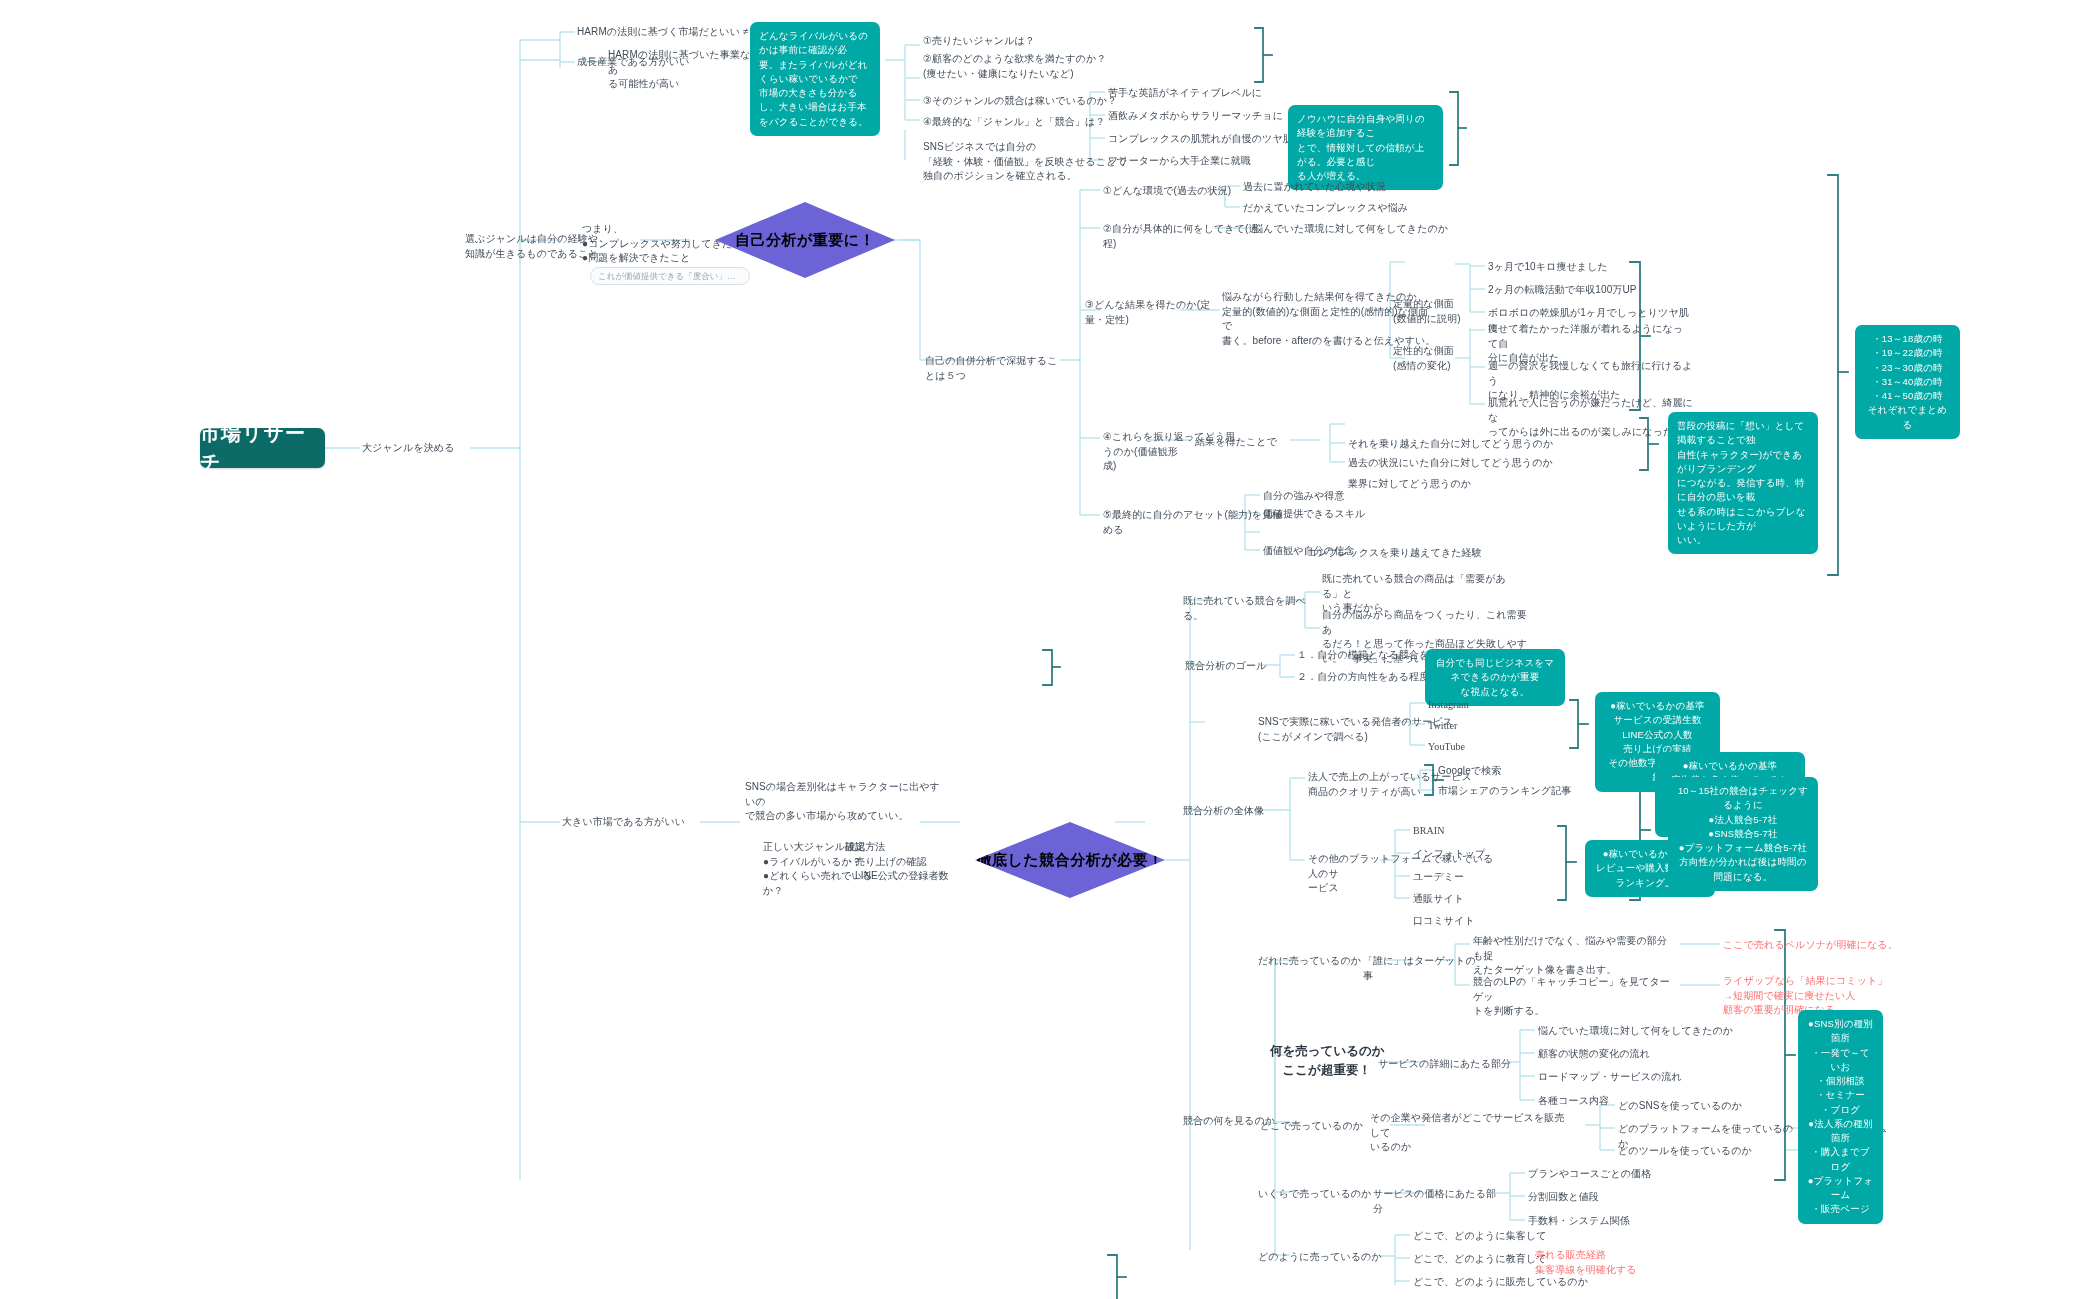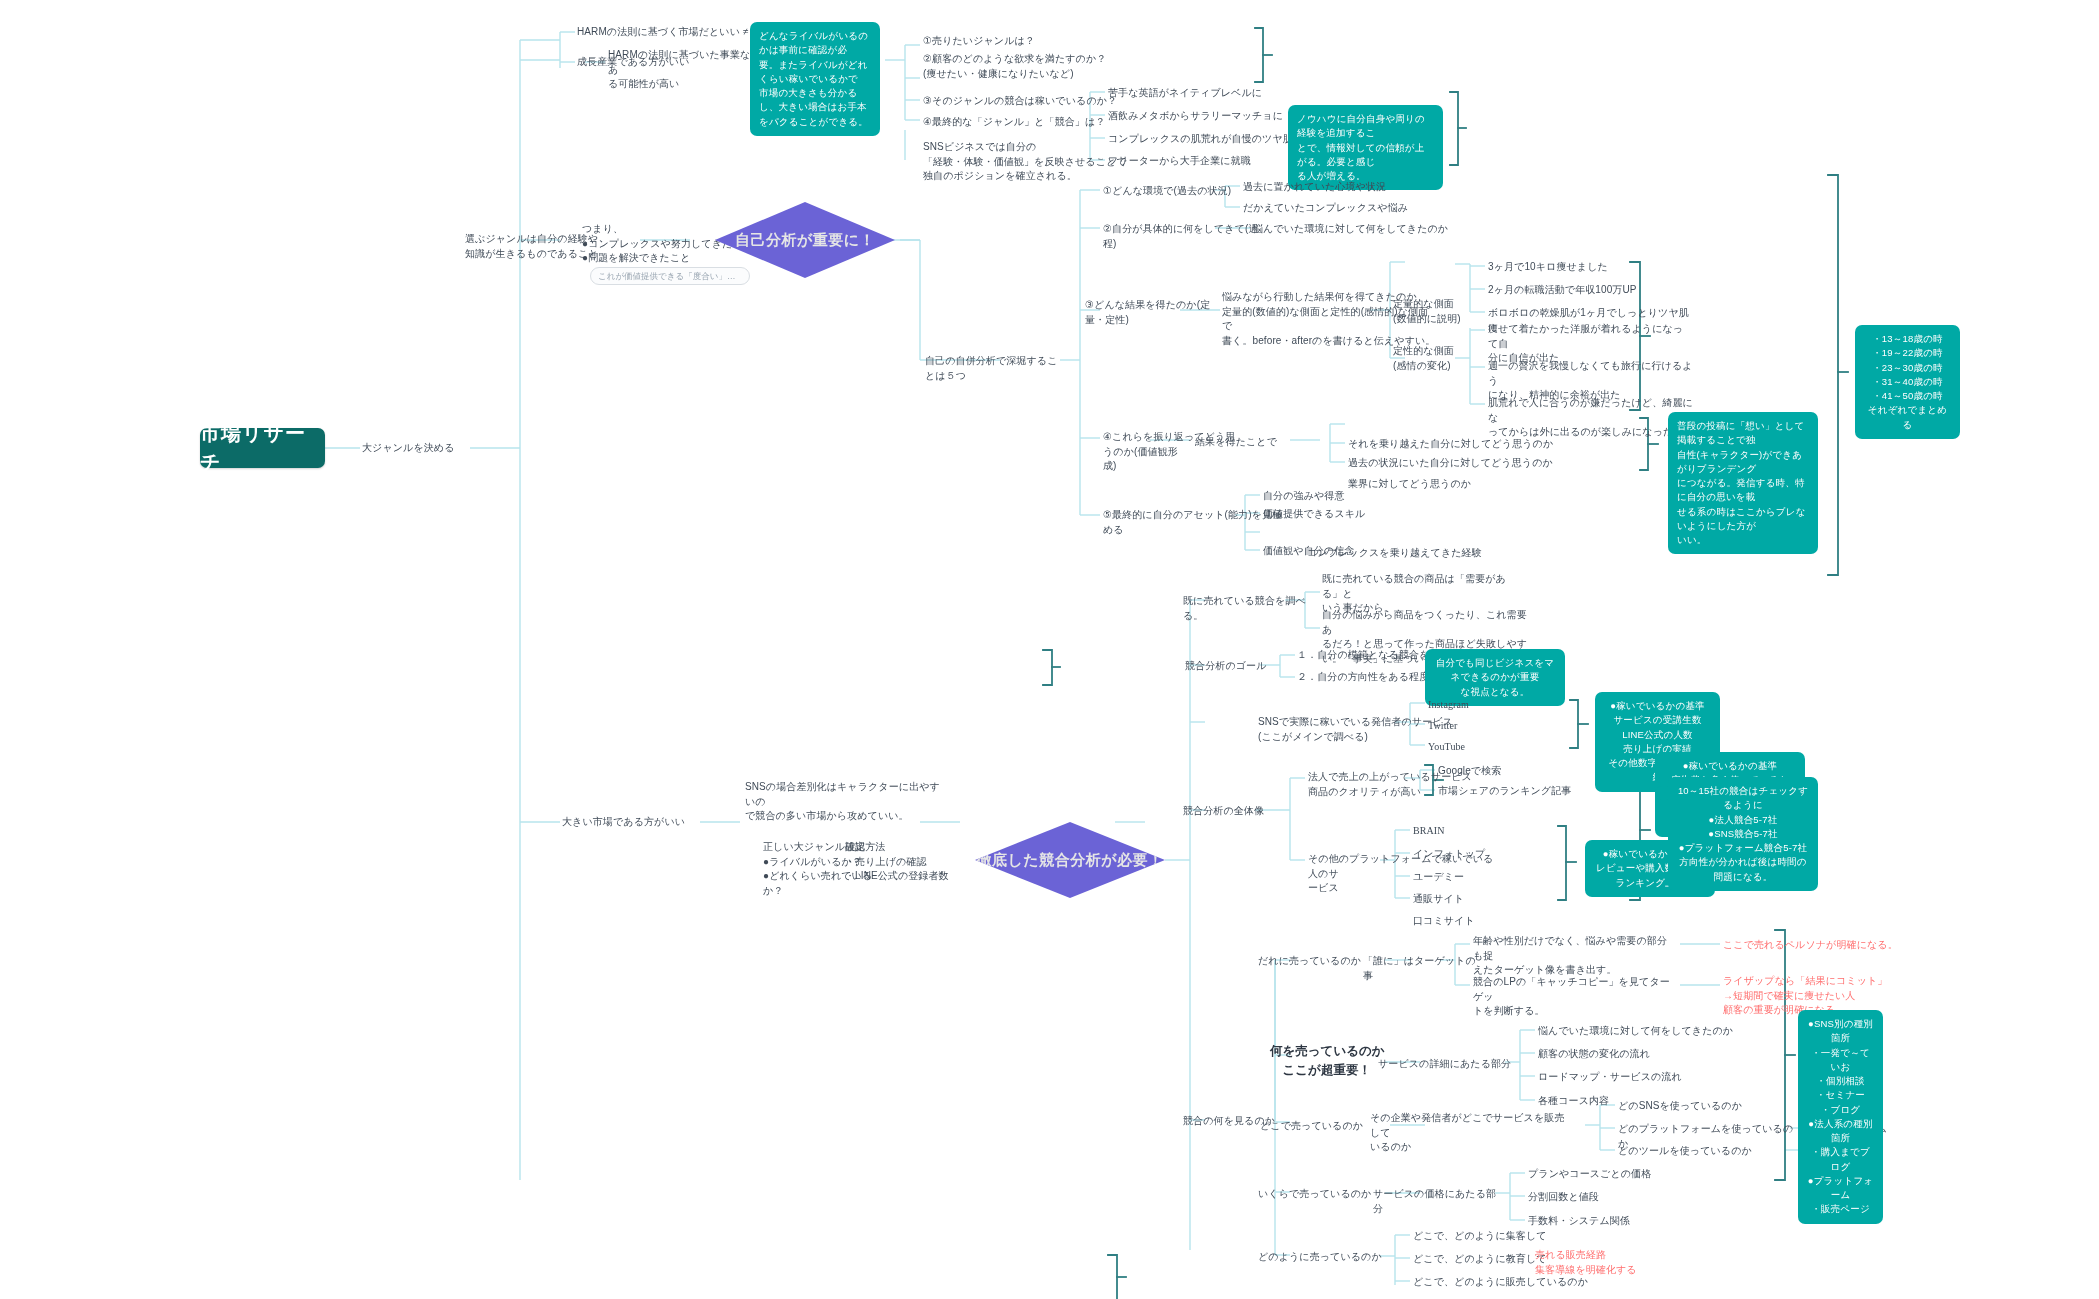--- a/index.html
+++ b/index.html
@@ -56,21 +56,21 @@
     padding:7px 9px;
     line-height:1.5;
     letter-spacing:.2px;
   }
   .callout.center{text-align:center;}
   
   .diamond{
     display:flex;
     align-items:center;
     justify-content:center;
-    color:#e5e5e5;
+    color:#000000;
     font-weight:bold;
     font-size:15px;
     letter-spacing:.5px;
     background:#6b63d6;
     clip-path:polygon(50% 0%,100% 50%,50% 100%,0% 50%);
   }
   
   .bold-head{
     font-size:12.5px;
     font-weight:bold;

